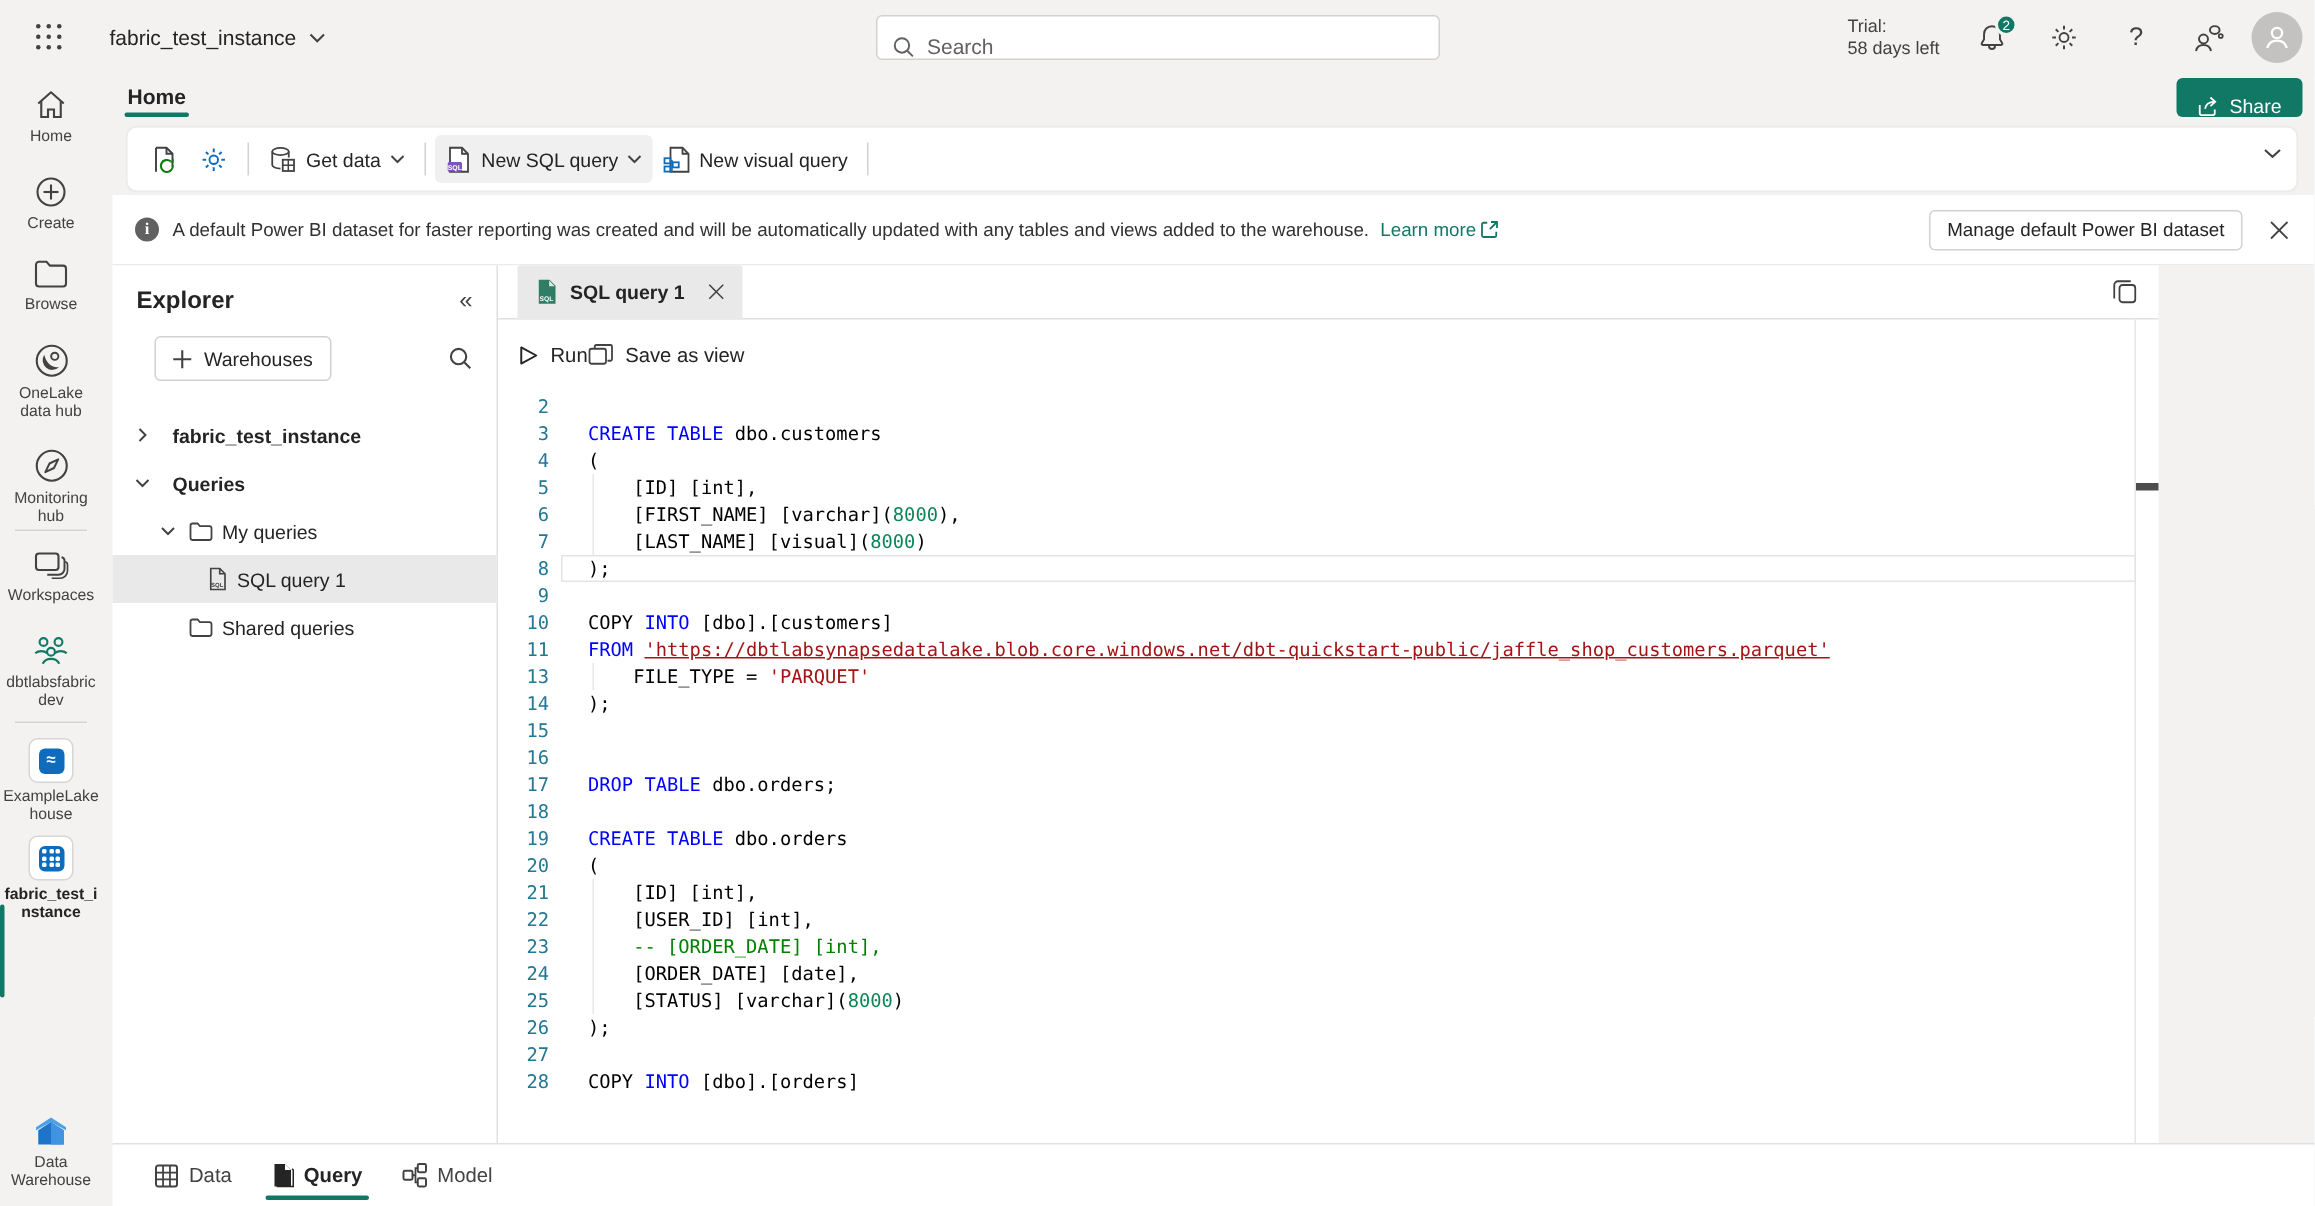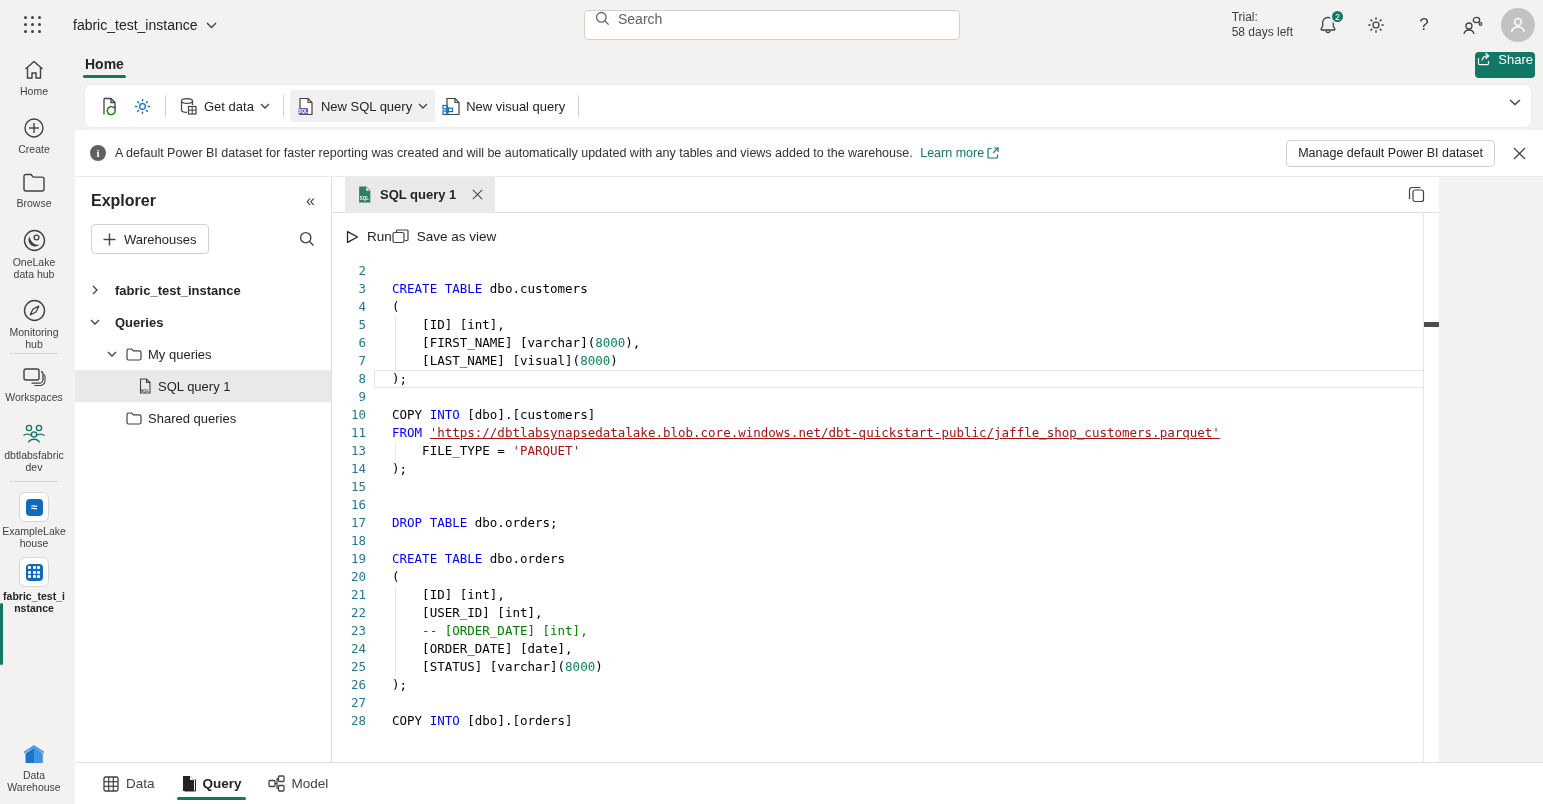--- a/index.html
+++ b/index.html
@@ -6,34 +6,34 @@
   html,body { width:1543px; height:804px; overflow:hidden; }
   body { font-family:"Liberation Sans", sans-serif; background:#f3f2f1; color:#242424; position:relative; }
   svg { display:block; }
 
   
   .topbar { position:absolute; left:0; top:0; width:1543px; height:50px; background:#f3f2f1; display:flex; align-items:center; }
   .waffle { width:44px; height:44px; margin-left:11px; display:flex; align-items:center; justify-content:center; cursor:pointer; }
   .waffle-grid { display:grid; grid-template-columns:repeat(3,4px); grid-template-rows:repeat(3,4px); gap:3px; }
   .waffle-grid i { width:3px; height:3px; background:#424242; border-radius:50%; }
   .ws-name { margin-left:18px; font-size:14px; color:#242424; display:flex; align-items:center; gap:8px; cursor:pointer; }
-  .searchbox { position:absolute; left:584px; top:10px; width:376px; height:30px; background:#fff; border:1px solid #d1d1d1; border-radius:4px; display:flex; align-items:flex-start; padding-left:10px; gap:8px; }
+  .searchbox { position:absolute; left:584px; top:10px; width:376px; height:30px; background:#fff; border:1px solid #d1d1d1; border-radius:4px; display:flex; align-items:flex-end; padding-left:10px; gap:8px; }
   .searchbox span { font-size:14px; color:#616161; }
   .top-right { position:absolute; right:8px; top:0; height:50px; display:flex; align-items:center; gap:10px; }
   .trial { font-size:12px; color:#424242; line-height:15px; margin-right:6px; }
   .tr-ic { width:38px; height:38px; display:flex; align-items:center; justify-content:center; position:relative; cursor:pointer; }
   .badge { position:absolute; top:3px; right:2px; min-width:15px; height:15px; border-radius:8px; background:#117865; color:#fff; font-size:9px; display:flex; align-items:center; justify-content:center; border:2px solid #f3f2f1; }
   .qmark { font-size:17px; color:#424242; }
   .avatar { width:34px; height:34px; border-radius:50%; background:#c4c2c0; display:flex; align-items:center; justify-content:center; }
 
   
   .tabrow { position:absolute; left:75px; top:50px; width:1468px; height:32px; display:flex; align-items:center; }
   .home-tab { margin-left:8px; font-size:14px; font-weight:700; position:relative; padding:4px 2px 8px; cursor:pointer; }
   .home-tab::after { content:""; position:absolute; left:0; right:0; bottom:2px; height:3px; background:#117865; border-radius:2px; }
-  .share-btn { position:absolute; right:8px; top:2px; height:26px; background:#117865; color:#fff; font-size:13px; border-radius:4px; display:flex; align-items:flex-start; gap:6px; padding:0 2px; cursor:pointer; }
+  .share-btn { position:absolute; right:8px; top:2px; height:26px; background:#117865; color:#fff; font-size:13px; border-radius:4px; display:flex; align-items:flex-end; gap:6px; padding:0 14px; cursor:pointer; }
 
   
   .toolband { position:absolute; left:75px; top:82px; width:1468px; height:48px; }
   .toolbar { position:absolute; left:10px; top:3px; width:1446px; height:42px; background:#fff; border-radius:6px; display:flex; align-items:center; padding:0 8px; box-shadow:0 0 2px rgba(0,0,0,.08); }
   .tbtn { height:32px; display:flex; align-items:center; gap:6px; padding:0 7px; border-radius:4px; font-size:13px; color:#242424; cursor:pointer; }
   .tbtn.sel { background:#f0f0f0; }
   .tdiv { width:1px; height:22px; background:#d1d1d1; margin:0 6px; }
   .toolbar-collapse { position:absolute; right:10px; top:14px; cursor:pointer; }
 
   
@@ -43,21 +43,21 @@
   .blink { color:#117865; text-decoration:none; margin-left:4px; display:inline-flex; align-items:center; gap:3px; cursor:pointer; }
   .bman { position:absolute; right:48px; height:27px; border:1px solid #d1d1d1; border-radius:4px; background:#fff; font-size:12.5px; color:#242424; display:flex; align-items:center; padding:0 11px; cursor:pointer; }
   .bx { position:absolute; right:12px; width:24px; height:24px; display:flex; align-items:center; justify-content:center; cursor:pointer; }
 
   
   .content { position:absolute; left:75px; top:177px; width:1364px; height:585px; background:#fff; display:flex; }
   .explorer { width:257px; height:100%; border-right:1px solid #e0e0e0; position:relative; }
   .exp-head { display:flex; align-items:center; justify-content:space-between; padding:15px 16px 10px; }
   .exp-title { font-size:16px; font-weight:700; }
   .exp-collapse { font-size:16px; color:#424242; cursor:pointer; }
-  .exp-actions { display:flex; align-items:center; justify-content:space-between; padding:4px 16px 10px; }
+  .exp-actions { display:flex; align-items:center; justify-content:space-between; padding:4px 16px 10px;margin-left:12px; }
   .wh-btn { height:30px; border:1px solid #d1d1d1; border-radius:4px; background:#fff; display:flex; align-items:center; gap:8px; padding:0 11px; font-size:13px; cursor:pointer; }
   .tree { margin-top:10px; }
   .trow { height:32px; display:flex; align-items:center; font-size:13px; cursor:pointer; }
   .trow .chev { width:12px; display:flex; justify-content:center; color:#424242; }
   .trow.sel { background:#e9e9e9; }
   .bold { font-weight:700; }
   .ticon { margin:0 6px 0 8px; }
 
   
   .editor { flex:1; position:relative; }

